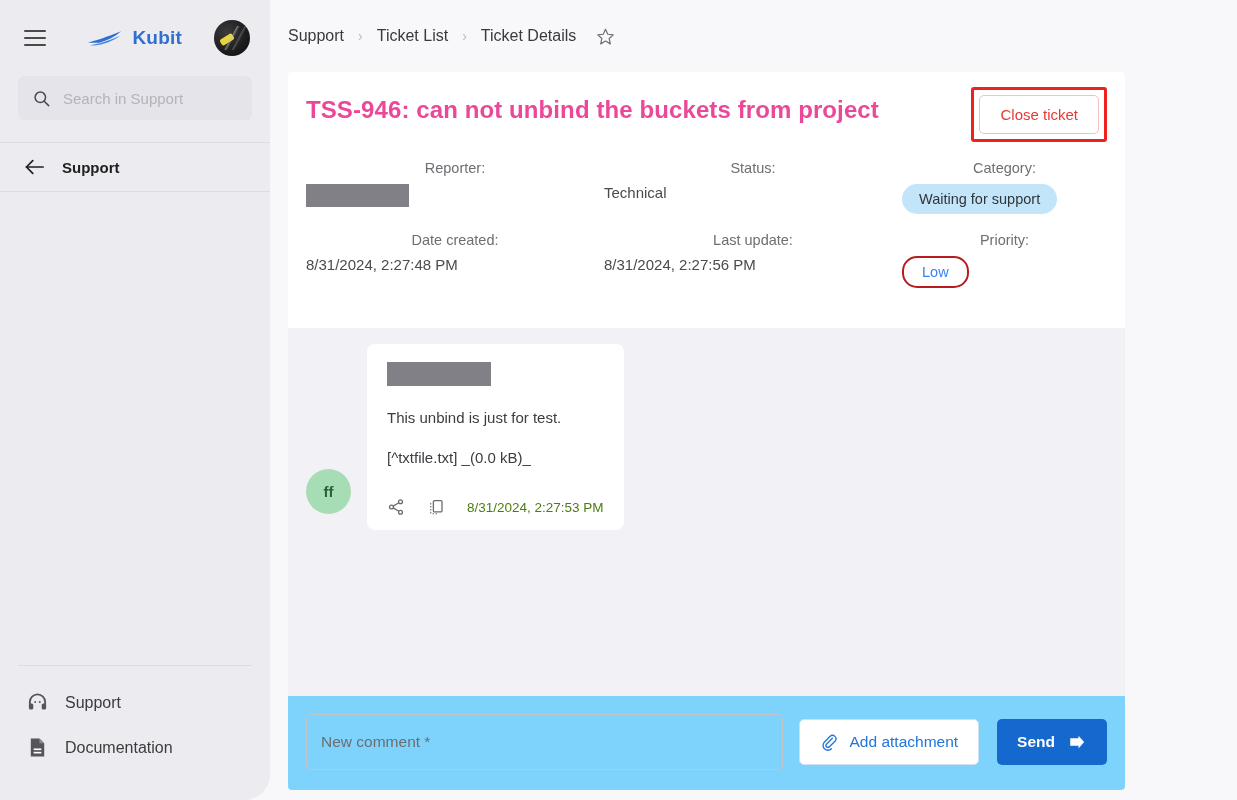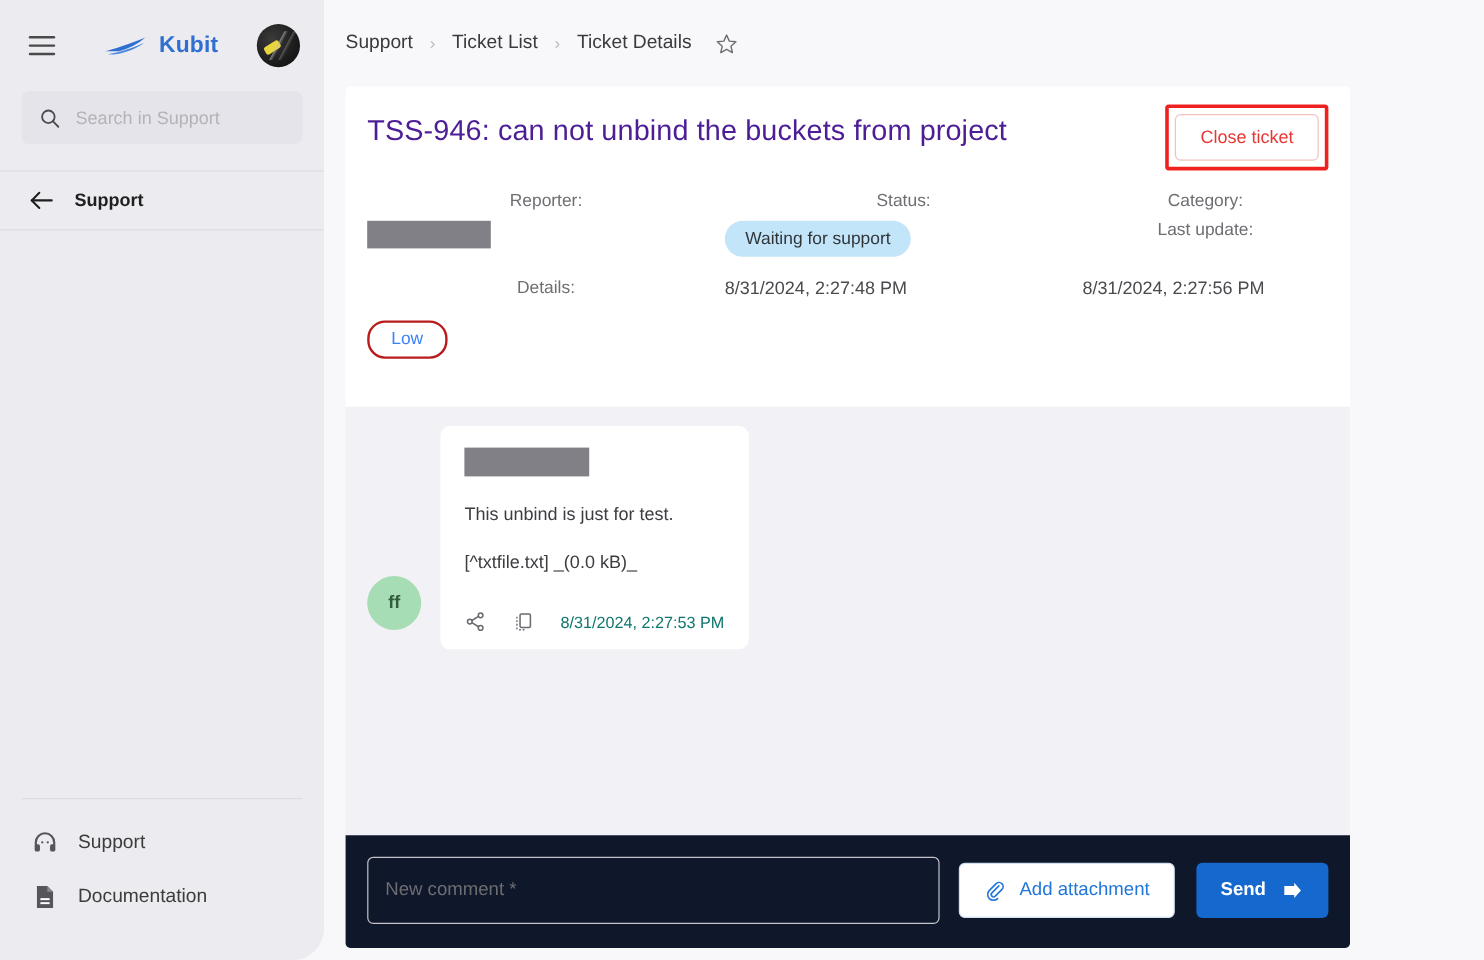--- a/index.html
+++ b/index.html
@@ -98,21 +98,21 @@
 
   .card {
     background: #ffffff;
     margin: 0 17px 0 18px;
     border-radius: 4px 4px 0 0;
   }
   .ticket-head {
     padding: 24px 22px 18px 18px;
     display: flex; align-items: flex-start; justify-content: space-between;
   }
-  .ticket-title { font-size: 24px; color: #4c1d95; font-weight: normal; letter-spacing: .1px; }
+  .ticket-title { font-size: 24px; color: #ec4899; font-weight: bold; letter-spacing: .1px; }
 
   .close-wrap {
     border: 3px solid #ef2020;
     padding: 5px;
     border-radius: 3px;
     margin-top: -9px; margin-right: -4px;
   }
   .close-btn {
     border: 1px solid #f3c0c0;
     background: #fff;
@@ -162,25 +162,25 @@
   .msg-bubble {
     background: #ffffff; border-radius: 8px;
     padding: 18px 20px 14px 20px;
     min-width: 248px;
   }
   .msg-author-redact { width: 104px; height: 24px; background: #808086; display: block; }
   .msg-text { font-size: 15px; color: #3c3c41; margin-top: 23px; }
   .msg-attach { font-size: 15px; color: #3c3c41; margin-top: 23px; }
   .msg-footer { display: flex; align-items: center; gap: 22px; margin-top: 32px; }
   .msg-icon { cursor: pointer; line-height: 0; }
-  .msg-time { font-size: 13.5px; color: #0f766e; }
+  .msg-time { font-size: 13.5px; color: #4d7c0f; }
 
   
   .composer {
-    background: #0f172a;
+    background: #7dd3fc;
     margin: 0 17px 0 18px;
     border-radius: 0 0 4px 4px;
     padding: 18px 18px 20px 18px;
     display: flex; align-items: center; gap: 16px;
   }
   .comment-field {
     flex: 1 1 auto; max-width: 516px;
     height: 56px;
     border: 1px solid #c4c4c9; border-radius: 5px;
     display: flex; align-items: center; padding: 0 14px;
@@ -293,26 +293,28 @@
       </div>
 
       <div class="meta-grid">
         <div class="meta-label">Reporter:</div>
         <div class="meta-label">Status:</div>
         <div class="meta-label">Category:</div>
 
         <div class="meta-value">
           <span class="redact-block"></span>
         </div>
+        <div class="meta-value">Technical</div>
         <div class="meta-value">
           <span class="pill-status">Waiting for support</span>
         </div>
 
+        <div class="meta-label">Date created:</div>
         <div class="meta-label">Last update:</div>
-        <div class="meta-label">Details:</div>
+        <div class="meta-label">Priority:</div>
 
         <div class="meta-value">8/31/2024, 2:27:48 PM</div>
         <div class="meta-value">8/31/2024, 2:27:56 PM</div>
         <div class="meta-value">
           <span class="pill-priority">Low</span>
         </div>
       </div>
     </section>
 
     <section class="conversation">

